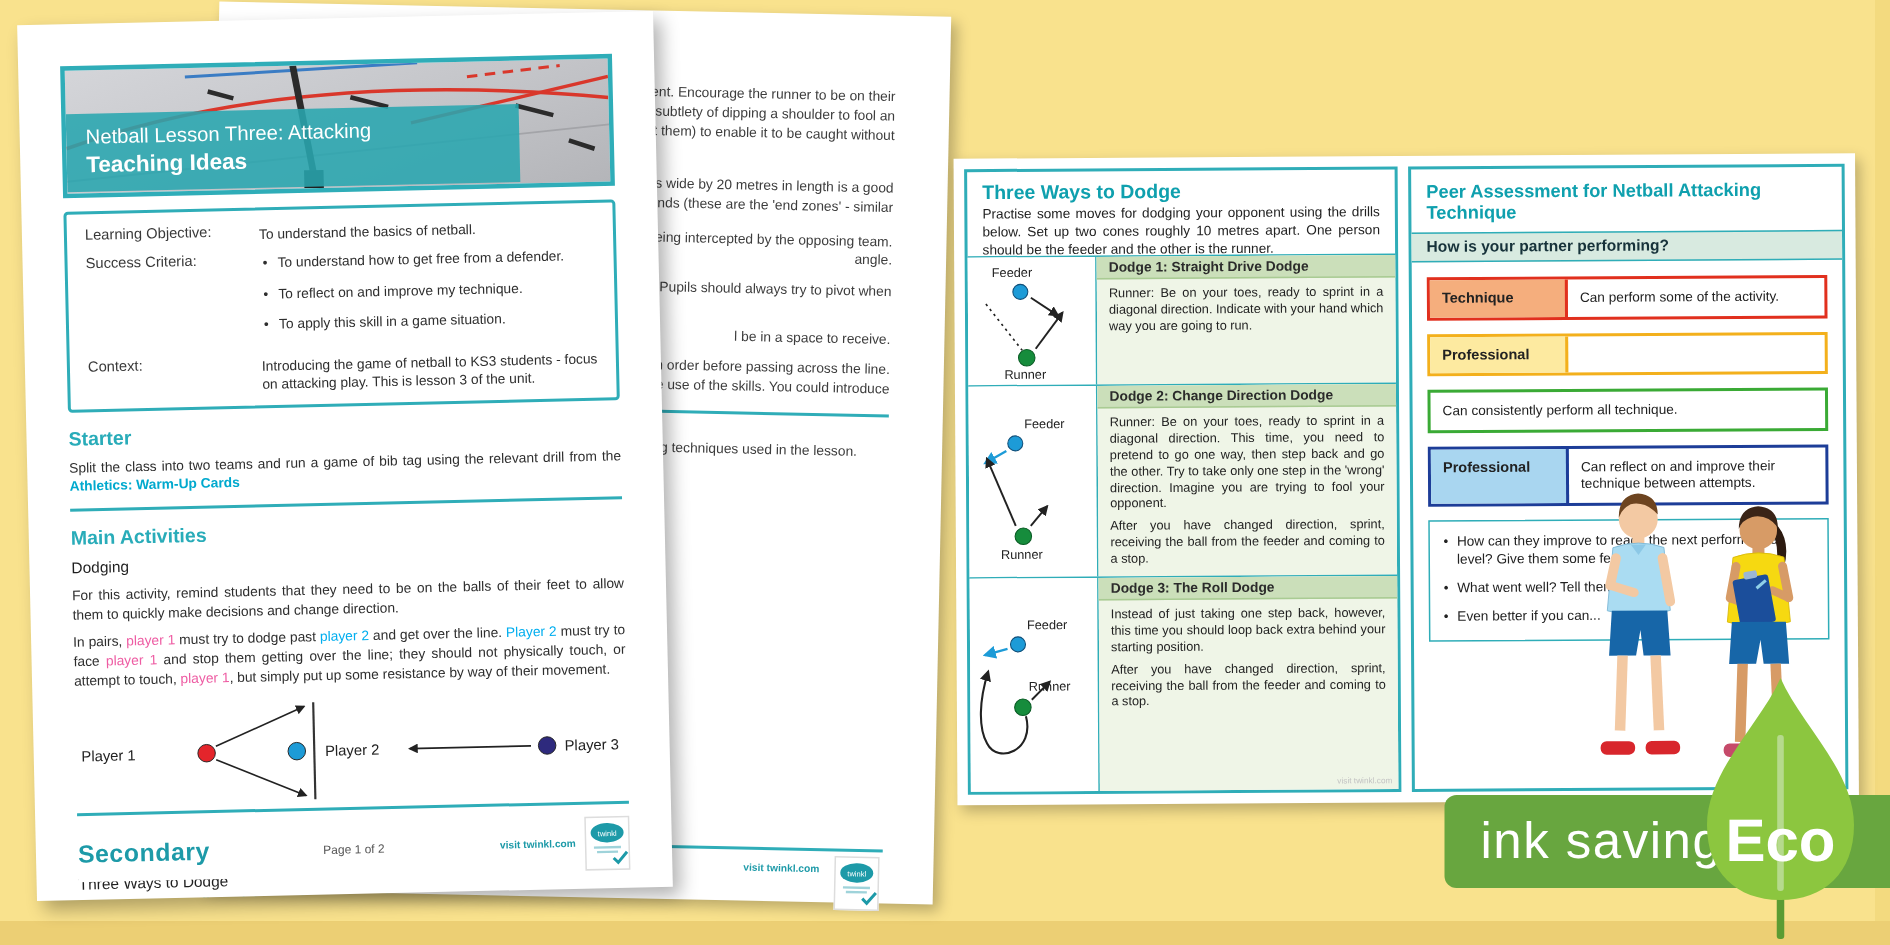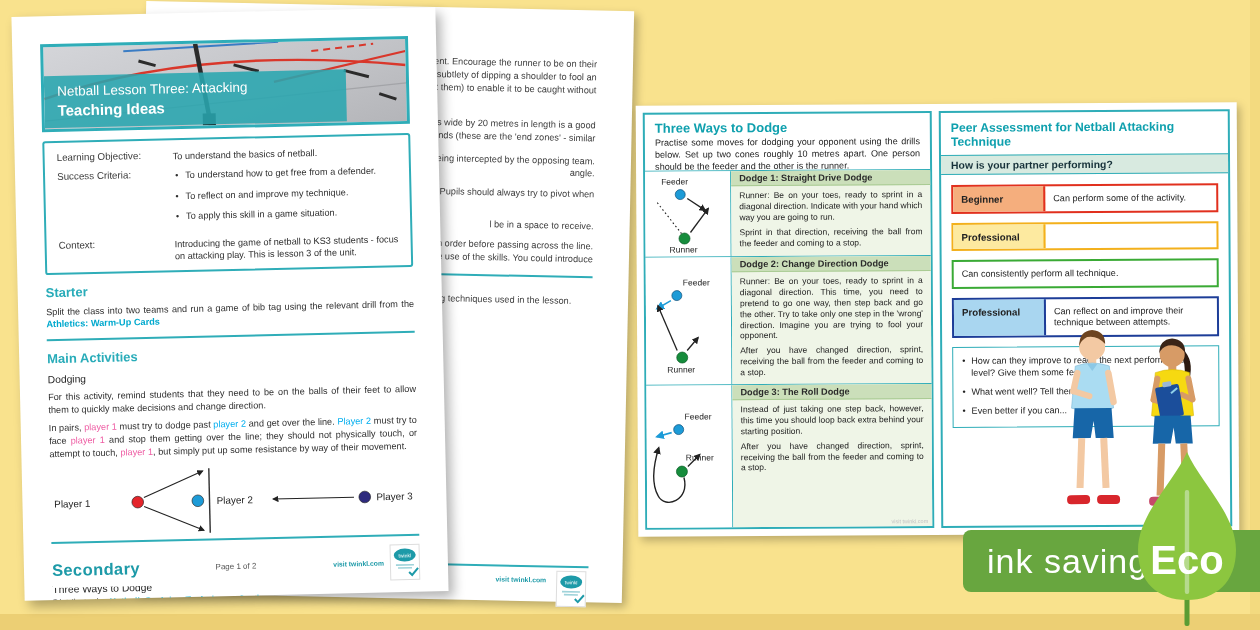--- a/index.html
+++ b/index.html
@@ -256,21 +256,20 @@
           <line x1="12" y1="31" x2="36" y2="62" stroke="#222" stroke-width="1.1" stroke-dasharray="1.6,2.6"></line>
           <circle cx="39" cy="67" r="5.5" fill="#168c3c" stroke="#0a5c25" stroke-width="0.7"></circle>
           <line x1="45" y1="61" x2="63" y2="37" stroke="#222" stroke-width="1.3" marker-end="url(#ah1)"></line>
           <text x="24" y="81" font-size="8.5" fill="#222">Runner</text>
         </svg>
       </div>
       <div class="dg-right">
         <div class="dg-title">Dodge 1: Straight Drive Dodge</div>
         <div class="dg-body">
           <p>Runner: Be on your toes, ready to sprint in a diagonal direction. Indicate with your hand which way you are going to run.</p>
-          <p>Sprint in that direction, receiving the ball from the feeder and coming to a stop.</p>
         </div>
       </div>
     </div>
 
     <div class="dodge-row r2">
       <div class="dg-left">
         <svg width="84" height="126" viewBox="0 0 84 126" font-family="Liberation Sans, sans-serif">
           <defs>
             <marker id="ah2" viewBox="0 0 8 8" refX="6.5" refY="4" markerWidth="5.5" markerHeight="5.5" orient="auto">
                 <path d="M0,0 L8,4 L0,8 Z" fill="#222"></path>
@@ -326,21 +325,21 @@
         <span class="watermark">visit twinkl.com</span>
       </div>
     </div>
   </div>
 
   <div class="panel panel-b">
     <div class="pb-title">Peer Assessment for Netball Attacking Technique</div>
     <div class="pb-band">How is your partner performing?</div>
     <div class="pb-content">
       <div class="level-row" style="border-color: rgb(225, 48, 30);">
-        <div class="level-label" style="background: rgb(245, 174, 125); border-right-color: rgb(225, 48, 30);">Beginner</div>
+        <div class="level-label" style="background: rgb(245, 174, 125); border-right-color: rgb(225, 48, 30);">Technique</div>
         <div class="level-desc">Can perform some of the activity.</div>
       </div>
       <div class="level-row" style="border-color: rgb(243, 176, 28);">
         <div class="level-label" style="background: rgb(253, 234, 160); border-right-color: rgb(243, 176, 28);">Professional</div>
       </div>
       <div class="level-row" style="border-color: rgb(58, 170, 53);">
         <div class="level-desc">Can consistently perform all technique.</div>
       </div>
       <div class="level-row" style="border-color: rgb(29, 61, 152);">
         <div class="level-label" style="background: rgb(169, 214, 240); border-right-color: rgb(29, 61, 152);">Professional</div>

